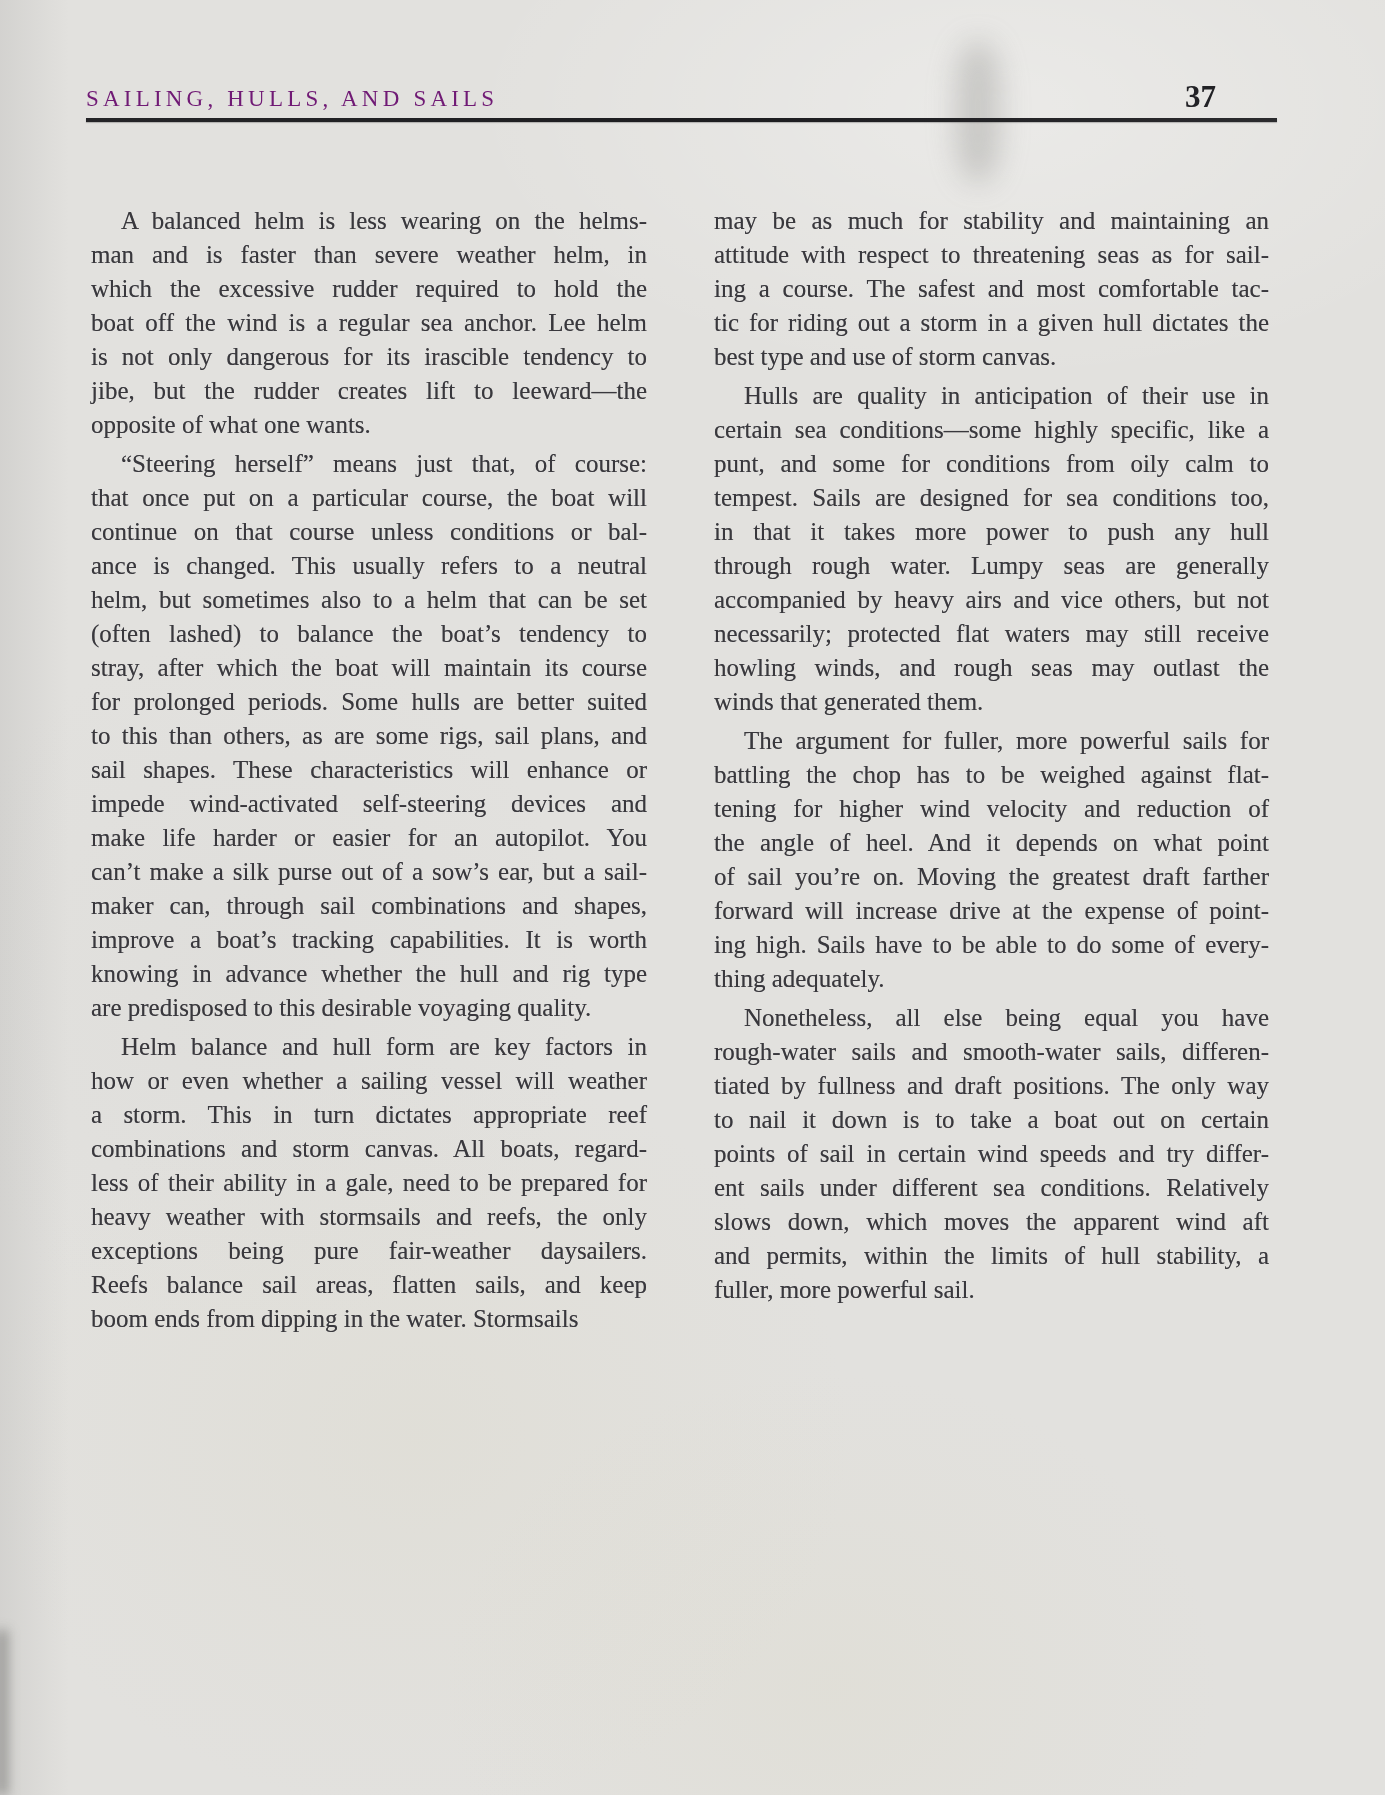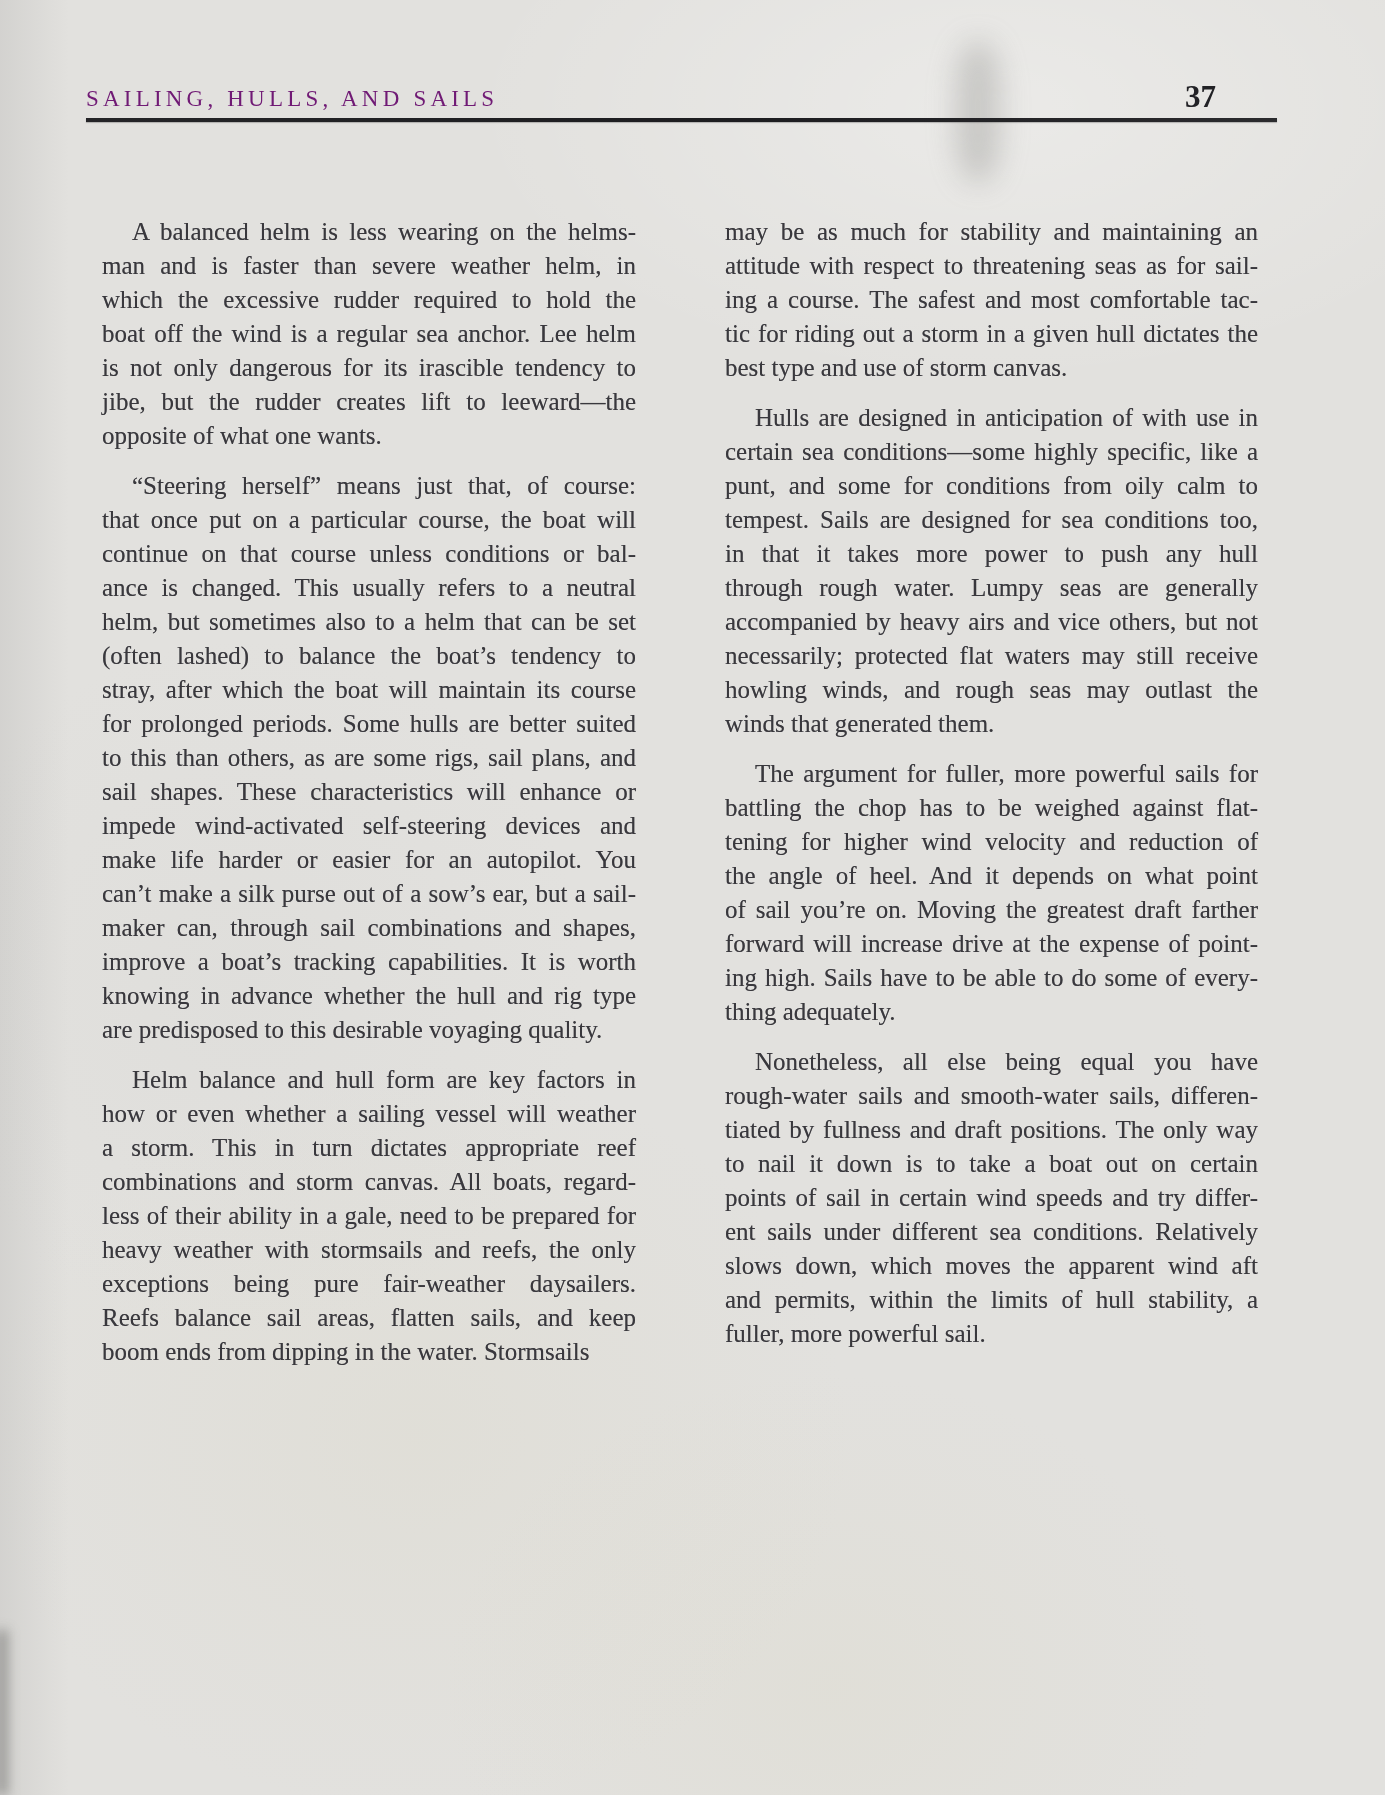--- a/index.html
+++ b/index.html
@@ -81,21 +81,21 @@
     position: absolute;
     top: 199px;
     font-size: 25px;
     line-height: 34px;
     color: #39383d;
     text-shadow: 0 0 0.5px rgba(70,70,75,0.55);
   }
   .col-left  { left: 86px;  width: 566px; }
   .col-right { left: 709px; width: 565px; }
 
-  .para { margin: 16px; }
+  .para { margin: 5px; }
   .line {
     text-align: justify;
     text-align-last: justify;
     white-space: nowrap;
     height: 34px;
   }
   .line.last { text-align-last: left; }
   .line.first { text-indent: 30px; }
   .para.noindent .line.first { text-indent: 0; }
 </style>
@@ -156,21 +156,21 @@
     </section>
   <section class="col col-right">
       <div class="para noindent">
         <div class="line first">may be as much for stability and maintaining an</div>
         <div class="line">attitude with respect to threatening seas as for sail-</div>
         <div class="line">ing a course. The safest and most comfortable tac-</div>
         <div class="line">tic for riding out a storm in a given hull dictates the</div>
         <div class="line last">best type and use of storm canvas.</div>
       </div>
       <div class="para">
-        <div class="line first">Hulls are designed in anticipation of with use in</div>
+        <div class="line first">Hulls are quality in anticipation of their use in</div>
         <div class="line">certain sea conditions—some highly specific, like a</div>
         <div class="line">punt, and some for conditions from oily calm to</div>
         <div class="line">tempest. Sails are designed for sea conditions too,</div>
         <div class="line">in that it takes more power to push any hull</div>
         <div class="line">through rough water. Lumpy seas are generally</div>
         <div class="line">accompanied by heavy airs and vice others, but not</div>
         <div class="line">necessarily; protected flat waters may still receive</div>
         <div class="line">howling winds, and rough seas may outlast the</div>
         <div class="line last">winds that generated them.</div>
       </div>

